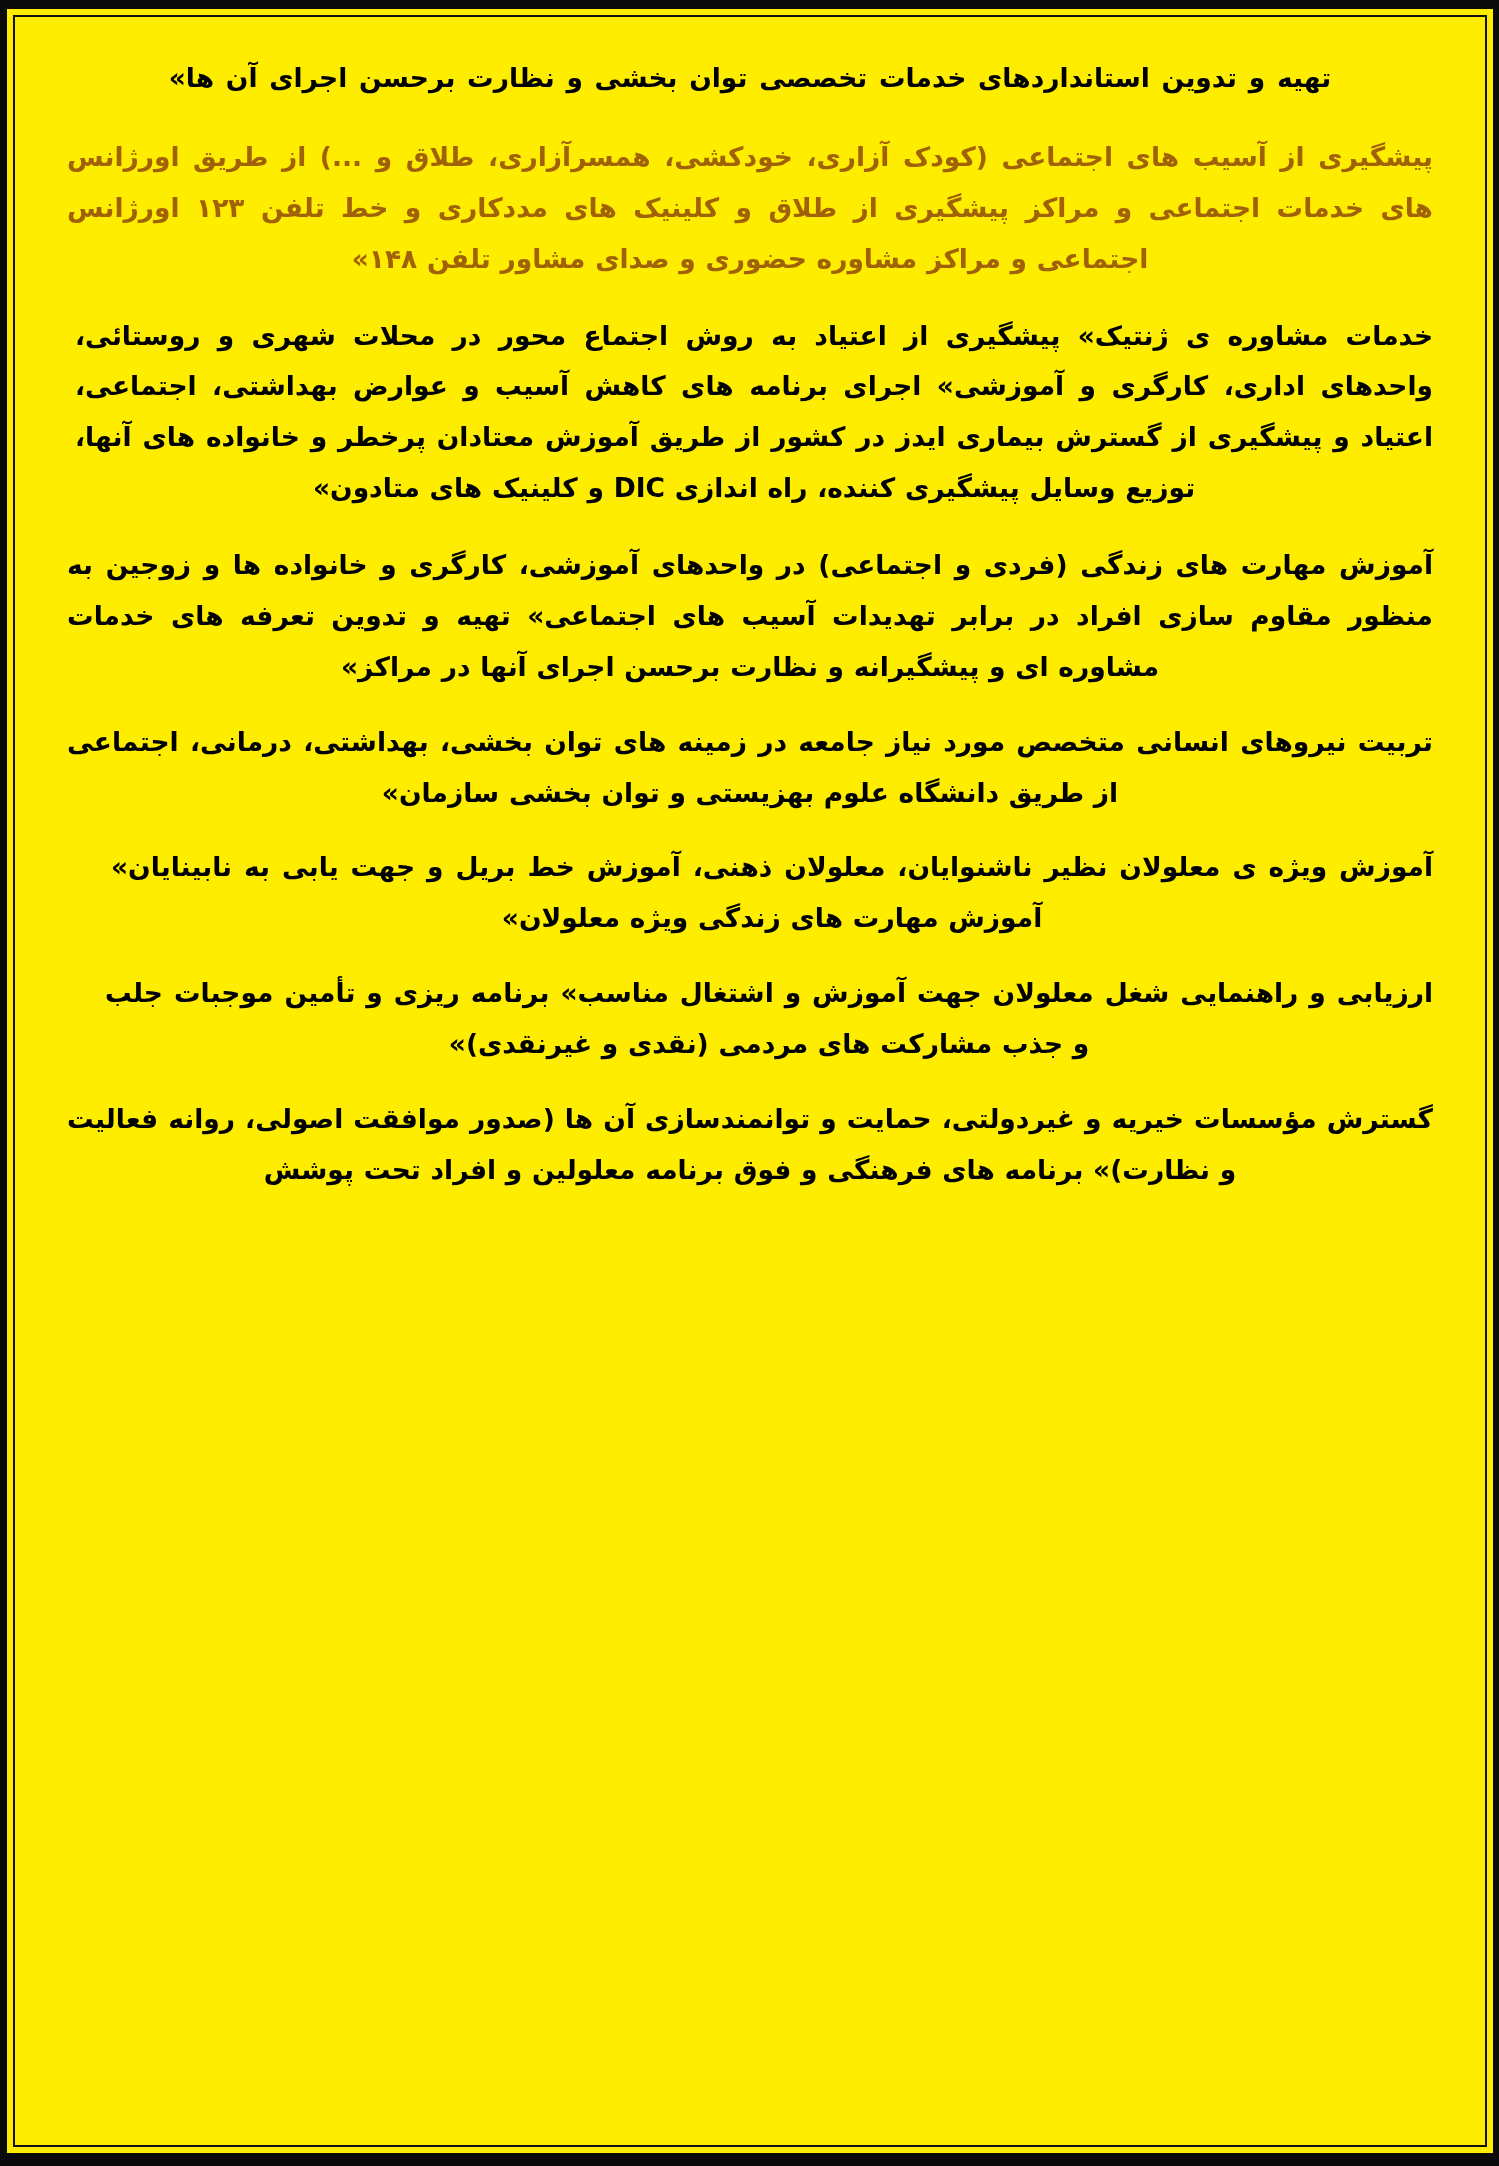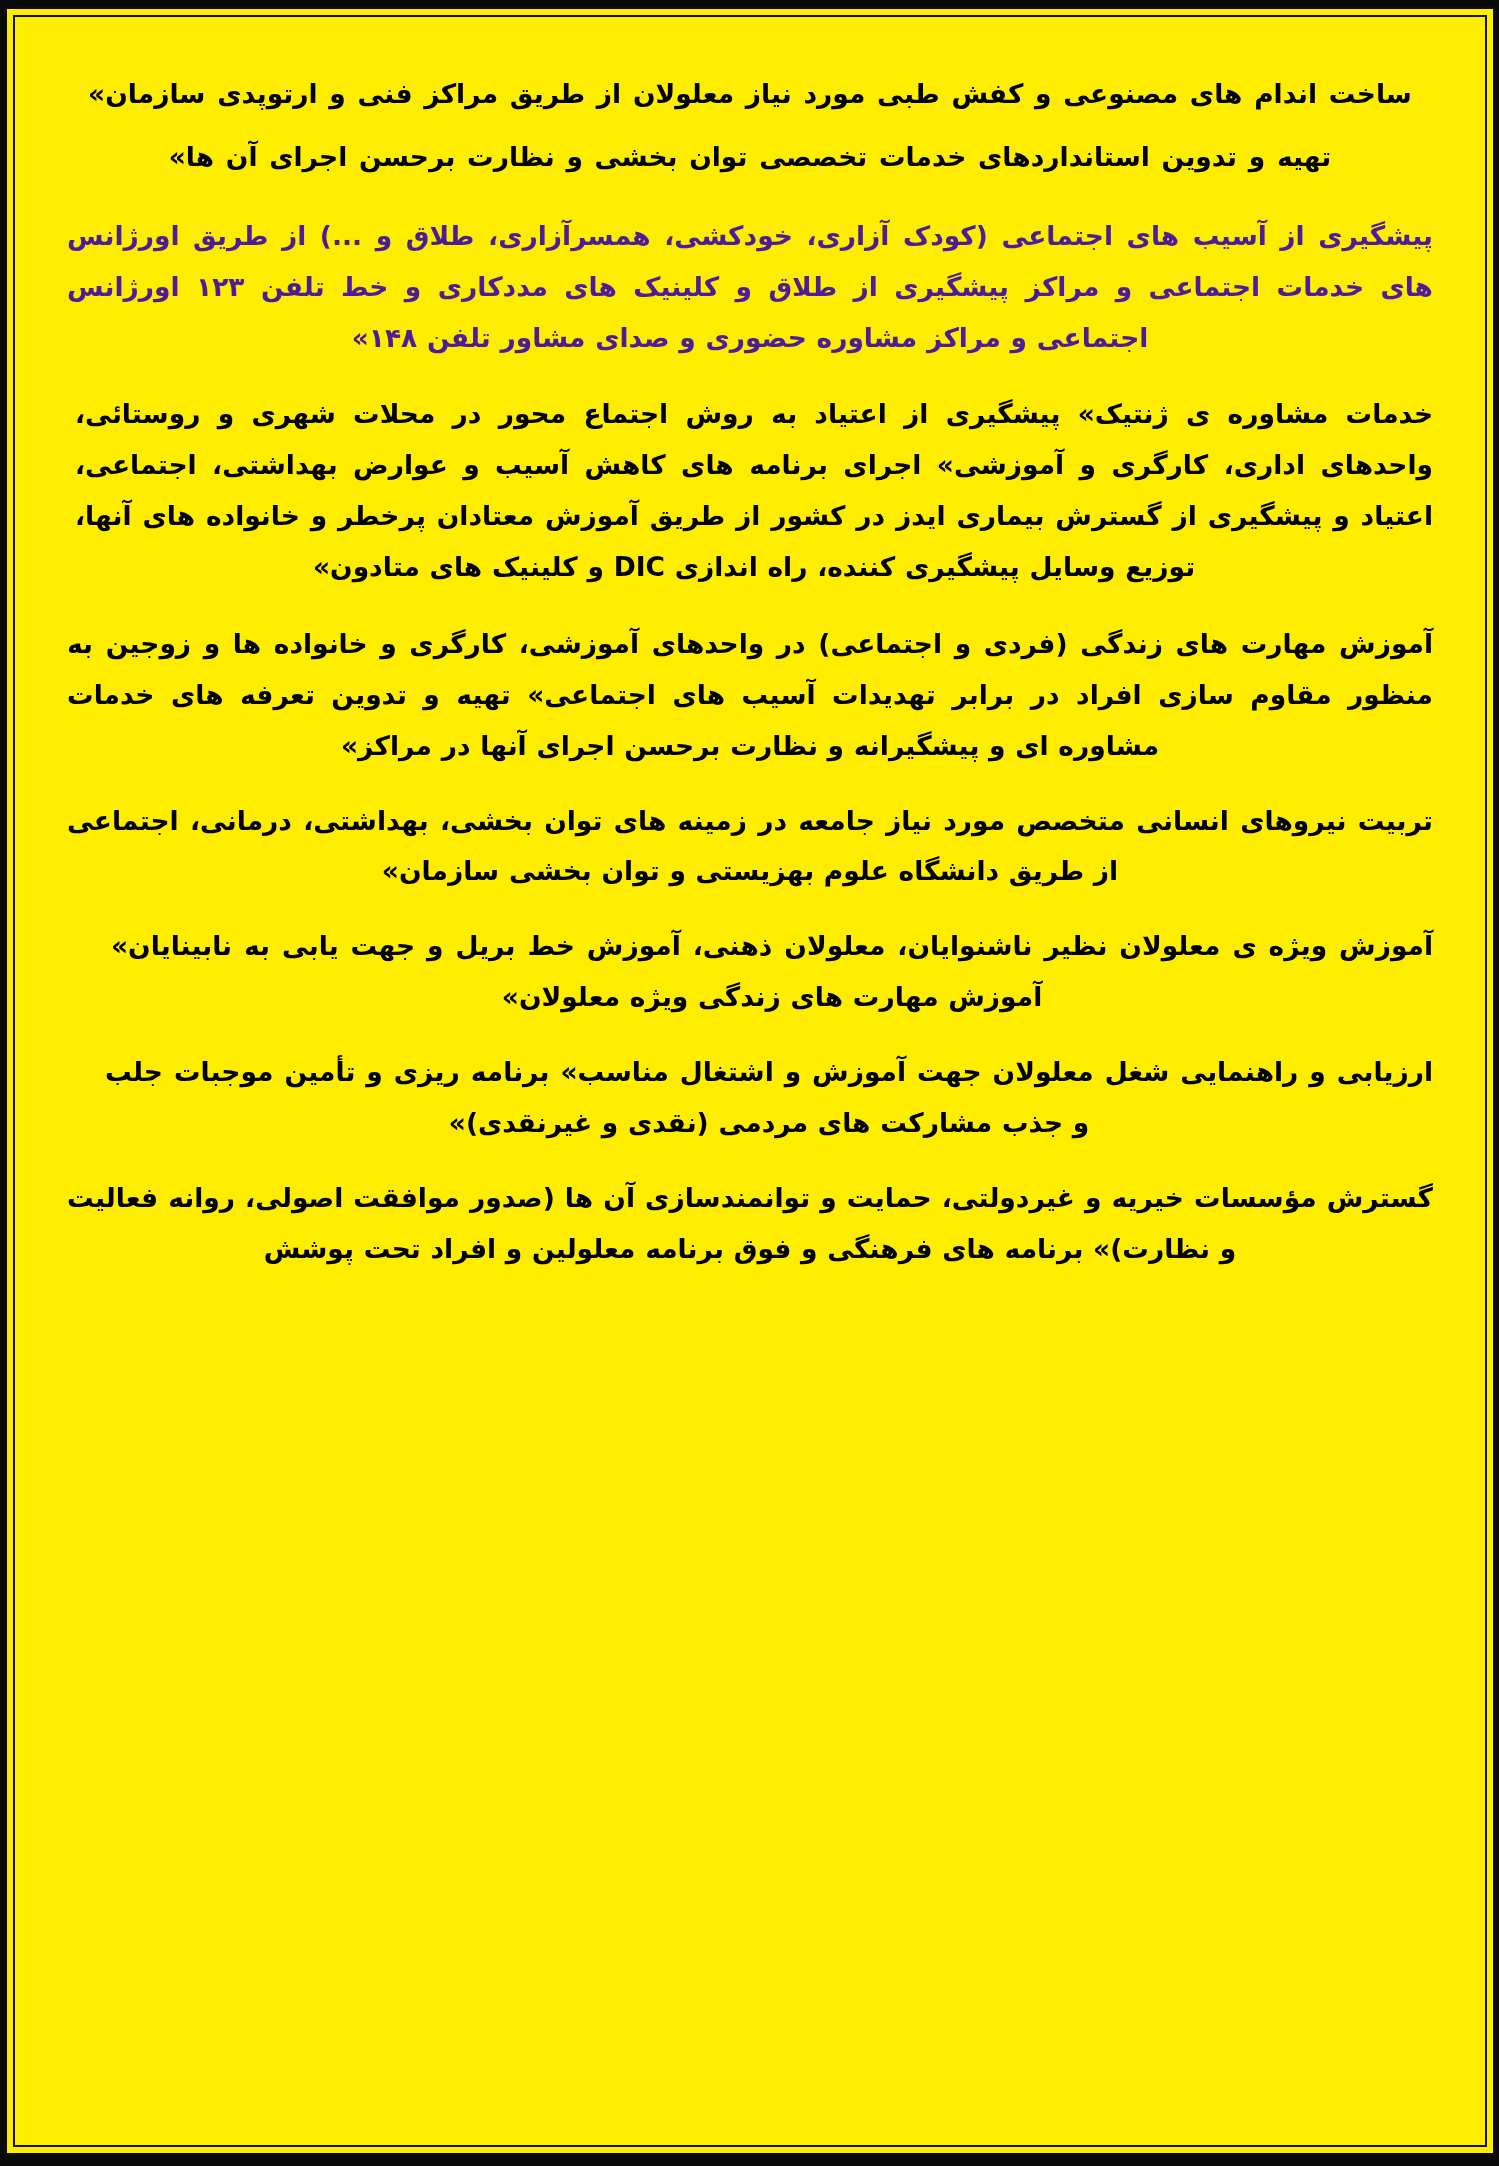--- a/index.html
+++ b/index.html
@@ -77,26 +77,25 @@
   .p10 { margin-bottom: 24px; }
   .p11 { margin-bottom: 0; }
 </style>
 </head>
 <body>
 
 <div class="page-frame" style="background: rgb(255, 237, 0); border-color: rgb(10, 10, 10);">
   <div class="page-inner" style="background: rgb(255, 237, 0);">
     <div class="content">
 
-      <p class="para p1 center-last wide" style="color: rgb(0, 0, 0);">ساخت اندام های مصنوعی و کفش طبی مورد نیاز معلولان از طریق مراکز فنی و ارتوپدی سازمان»</p>
 
       <p class="para p2 center-last wide" style="color: rgb(0, 0, 0);">تهیه و تدوین استانداردهای خدمات تخصصی توان بخشی و نظارت برحسن اجرای آن ها»</p>
 
 
-      <p class="para p4 center-last" style="color: #4c1d95;">پیشگیری از آسیب های اجتماعی (کودک آزاری، خودکشی، همسرآزاری، طلاق و ...) از طریق اورژانس های خدمات اجتماعی و مراکز پیشگیری از طلاق و کلینیک های مددکاری و خط تلفن ۱۲۳ اورژانس اجتماعی و مراکز مشاوره حضوری و صدای مشاور تلفن ۱۴۸»</p>
+      <p class="para p4 center-last" style="color: #a16207;">پیشگیری از آسیب های اجتماعی (کودک آزاری، خودکشی، همسرآزاری، طلاق و ...) از طریق اورژانس های خدمات اجتماعی و مراکز پیشگیری از طلاق و کلینیک های مددکاری و خط تلفن ۱۲۳ اورژانس اجتماعی و مراکز مشاوره حضوری و صدای مشاور تلفن ۱۴۸»</p>
 
       <p class="para p5 center-last" style="color: rgb(0, 0, 0); margin-left: 8px;">خدمات مشاوره ی ژنتیک» پیشگیری از اعتیاد به روش اجتماع محور در محلات شهری و روستائی، واحدهای اداری، کارگری و آموزشی» اجرای برنامه های کاهش آسیب و عوارض بهداشتی، اجتماعی، اعتیاد و پیشگیری از گسترش بیماری ایدز در کشور از طریق آموزش معتادان پرخطر و خانواده های آنها، توزیع وسایل پیشگیری کننده، راه اندازی DIC و کلینیک های متادون»</p>
 
       <p class="para p6 center-last" style="color: rgb(0, 0, 0);">آموزش مهارت های زندگی (فردی و اجتماعی) در واحدهای آموزشی، کارگری و خانواده ها و زوجین به منظور مقاوم سازی افراد در برابر تهدیدات آسیب های اجتماعی» تهیه و تدوین تعرفه های خدمات مشاوره ای و پیشگیرانه و نظارت برحسن اجرای آنها در مراکز»</p>
 
       <p class="para p7 center-last" style="color: rgb(0, 0, 0);">تربیت نیروهای انسانی متخصص مورد نیاز جامعه در زمینه های توان بخشی، بهداشتی، درمانی، اجتماعی از طریق دانشگاه علوم بهزیستی و توان بخشی سازمان»</p>
 
       <p class="para p8 center-last" style="color: rgb(0, 0, 0);">آموزش ویژه ی معلولان نظیر ناشنوایان، معلولان ذهنی، آموزش خط بریل و جهت یابی به نابینایان» آموزش مهارت های زندگی ویژه معلولان»</p>
 
       <p class="para p9 center-last" style="color: rgb(0, 0, 0); margin-left: 38px;">ارزیابی و راهنمایی شغل معلولان جهت آموزش و اشتغال مناسب» برنامه ریزی و تأمین موجبات جلب و جذب مشارکت های مردمی (نقدی و غیرنقدی)»</p>

